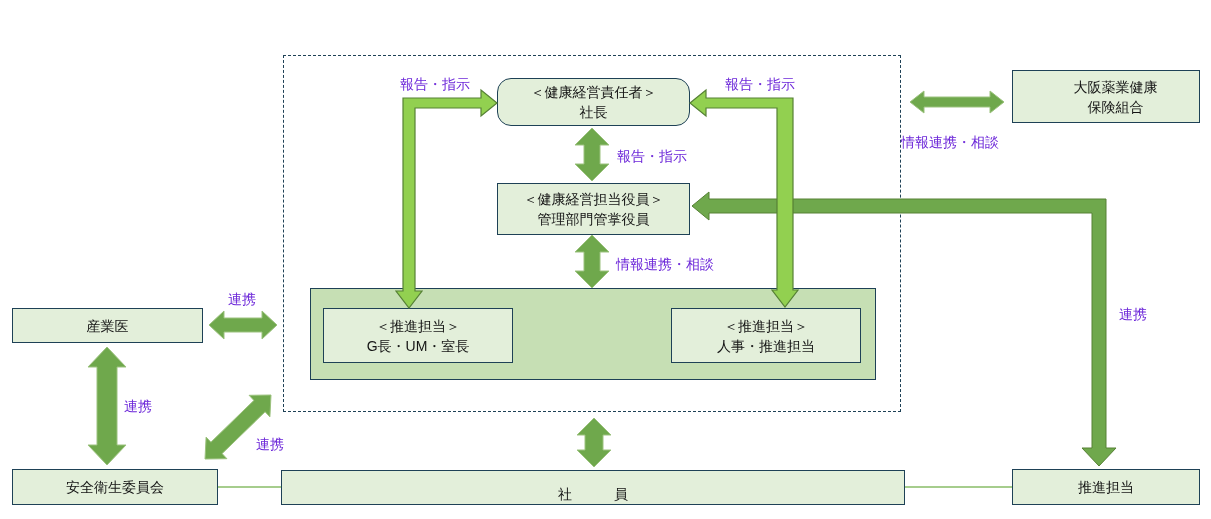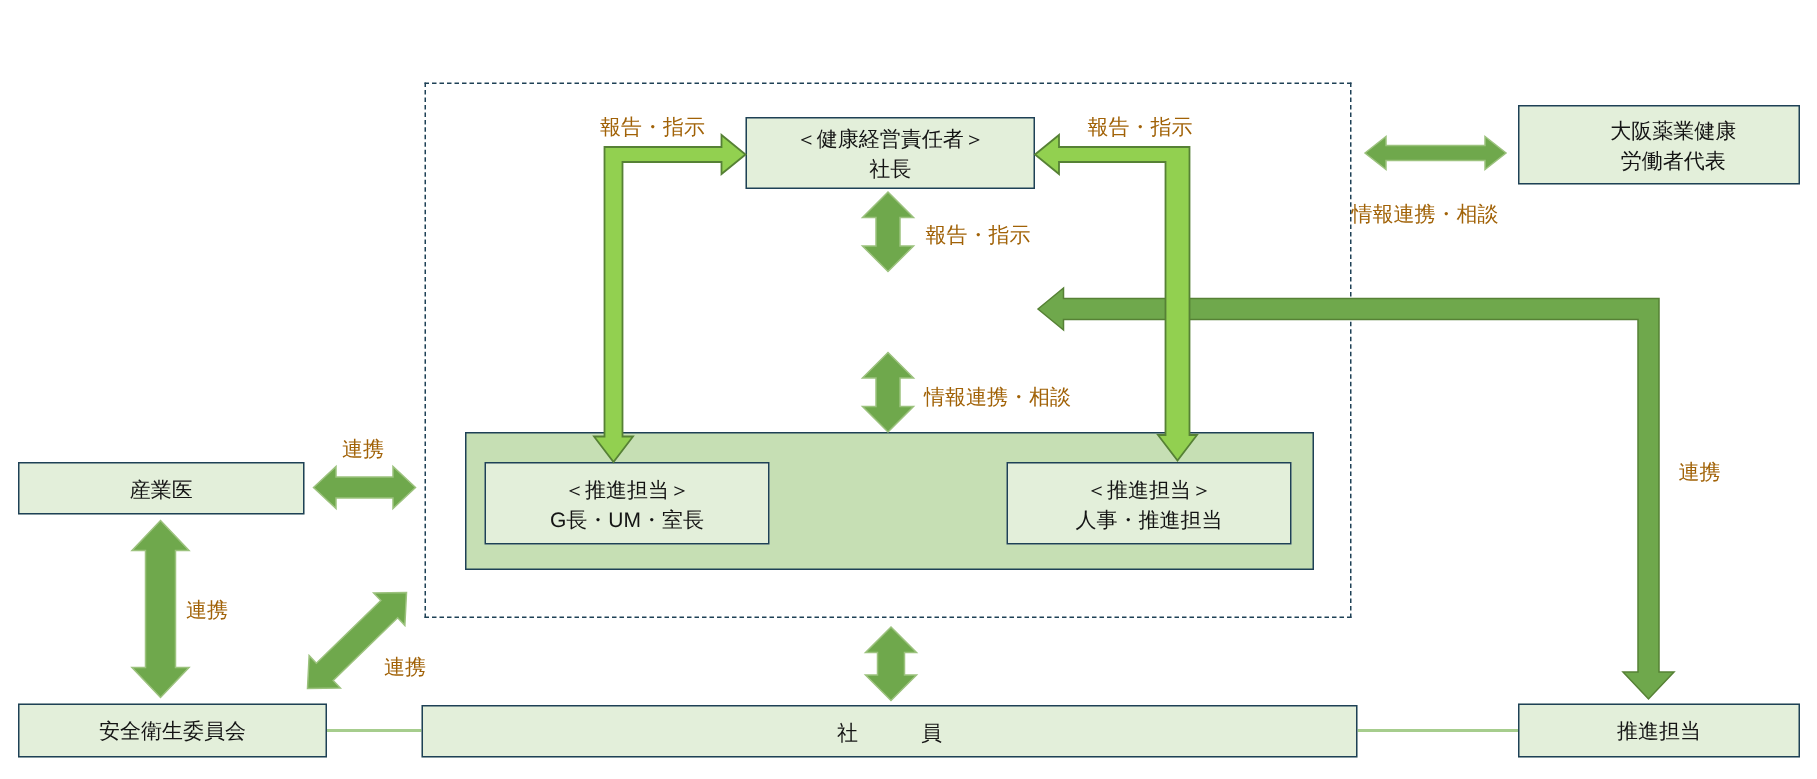--- a/index.html
+++ b/index.html
@@ -14,69 +14,73 @@
     font-size:14px; line-height:20px; color:#141414; text-align:center;
     z-index:2;
   }
   .container-box { background:#c6dfb4; z-index:1; }
   .dashed-region {
     position:absolute; box-sizing:border-box;
     border:1.5px dashed #1e4156; background:transparent; z-index:0;
   }
   .thin-line { position:absolute; height:2px; background:#a6cd8d; z-index:0; }
   .label {
-    position:absolute; font-size:14px; color:#a16207; white-space:nowrap; z-index:4;
+    position:absolute; font-size:14px; color:#6d28d9; white-space:nowrap; z-index:4;
   }
   .arrow-layer { position:absolute; left:0; top:0; z-index:3; pointer-events:none; }
   .arr-bright { fill:#92d050; stroke:#568135; stroke-width:1.2; }
   .arr-dark   { fill:#6fa84c; stroke:#568135; stroke-width:1; }
   .arr-double { fill:#6fa84c; stroke:#9cc27e; stroke-width:1; }
 </style>
 </head>
 <body>
 
 <div class="canvas">
 
   <div class="dashed-region" style="left:283px; top:55px; width:618px; height:357px;"></div>
 
   <div class="thin-line" style="left:203px; top:486px; width:78px;"></div>
   <div class="thin-line" style="left:905px; top:486px; width:107px;"></div>
 
-  <div class="box" style="left:497px; top:78px; width:193px; height:48px;">
+  <div class="box" style="left:497px; top:78px; width:193px; height:48px;border-radius:14px;">
     <span>＜健康経営責任者＞</span>
     <span>社長</span>
   </div>
 
+  <div class="box" style="left:497px; top:183px; width:193px; height:52px;">
+    <span>＜健康経営担当役員＞</span>
+    <span>管理部門管掌役員</span>
+  </div>
 
   <div class="box container-box" style="left:310px; top:288px; width:566px; height:92px;"></div>
 
   <div class="box" style="left:323px; top:308px; width:190px; height:55px;">
     <span>＜推進担当＞</span>
     <span>G長・UM・室長</span>
   </div>
 
   <div class="box" style="left:671px; top:308px; width:190px; height:55px;">
     <span>＜推進担当＞</span>
     <span>人事・推進担当</span>
   </div>
 
   <div class="box" style="left:1012px; top:70px; width:188px; height:53px;padding-left:19px;">
     <span>大阪薬業健康</span>
-    <span>労働者代表</span>
+    <span>保険組合</span>
   </div>
 
   <div class="box" style="left:12px; top:308px; width:191px; height:35px;">
     <span>産業医</span>
   </div>
 
   <div class="box" style="left:12px; top:469px; width:206px; height:36px;">
     <span>安全衛生委員会</span>
   </div>
 
-  <div class="box" style="left:281px; top:470px; width:624px; height:35px;">
+  <div class="box" style="left:281px; top:470px; width:624px; height:35px;justify-content:flex-end;">
     <span>社　　　員</span>
   </div>
 
   <div class="box" style="left:1012px; top:469px; width:188px; height:36px;">
     <span>推進担当</span>
   </div>
 
   <svg class="arrow-layer" width="1211" height="519" viewBox="0 0 1211 519">
 
     <polygon class="arr-dark" points="692,206 709,192 709,199 1106,199 1106,448 1116,448 1099,466 1082,448 1092,448 1092,213 709,213 709,220"></polygon>

